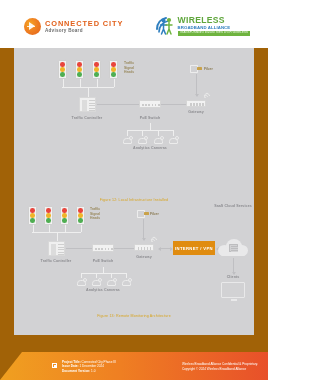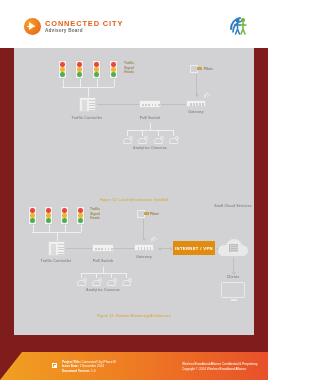--- a/index.html
+++ b/index.html
@@ -2,21 +2,21 @@
 <html><head>
 <meta charset="utf-8">
 <style>
   * { box-sizing: border-box; margin:0; padding:0; }
   html,body { width:268px; height:380px; overflow:hidden; }
   body {
     font-family: "Liberation Sans", sans-serif;
     background:#ffffff;
     position:relative;
   }
-  .page { position:absolute; inset:0; background:#7f1d1d;text-decoration:underline; }
+  .page { position:absolute; inset:0; background:#a16207;text-decoration:underline; }
 
   
   .header { position:absolute; left:0; top:0; width:268px; height:48px; background:#fff; }
 
   .cc-logo { position:absolute; left:24px; top:18px; display:flex; align-items:center; gap:4px; }
   .cc-mark { width:17px; height:17px; border-radius:50%;
     background:radial-gradient(circle at 35% 35%, #f5a623 0%, #ef8022 45%, #e2611c 100%);
     position:relative; flex:none; }
   .cc-mark:before { content:""; position:absolute; left:4.5px; top:4px;
     width:0;height:0;border-left:6px solid #fff; border-top:4px solid transparent; border-bottom:4px solid transparent; opacity:.92;}
@@ -148,20 +148,25 @@
       <span class="wba-mark">
         <svg width="22" height="22" viewBox="0 0 22 22">
           <path d="M3 14 C3 8, 7 4, 12 3" stroke="#2f7fbf" stroke-width="2" fill="none" stroke-linecap="round"></path>
           <path d="M5 17 C5 11, 9 7, 14 6" stroke="#2f7fbf" stroke-width="1.6" fill="none" stroke-linecap="round"></path>
           <circle cx="9.5" cy="5.5" r="2" fill="#2f7fbf"></circle>
           <path d="M9.5 8 L9.5 14 M9.5 14 L7.5 19 M9.5 14 L11.5 19 M6.5 10 L12.5 10" stroke="#2f7fbf" stroke-width="1.5" stroke-linecap="round" fill="none"></path>
           <circle cx="15" cy="5" r="2.1" fill="#6fb43f"></circle>
           <path d="M15 7.6 L15 14 M15 14 L13 19 M15 14 L17 19 M12 10 L18 10" stroke="#6fb43f" stroke-width="1.5" stroke-linecap="round" fill="none"></path>
         </svg>
       </span>
+      <span class="wba-txt">
+        <div class="wba-name">WIRELESS</div>
+        <div class="wba-sub">BROADBAND ALLIANCE</div>
+        <div class="wba-bar">TRANSFORMING INDUSTRIES WITH WIRELESS</div>
+      </span>
     </div>
   </div>
 
   <div class="panel">
 
     <div class="fig fig1">
 
       <div class="tl" style="left:44px;  top:10px;">
           <i class="r"></i>
           <i class="y"></i>

